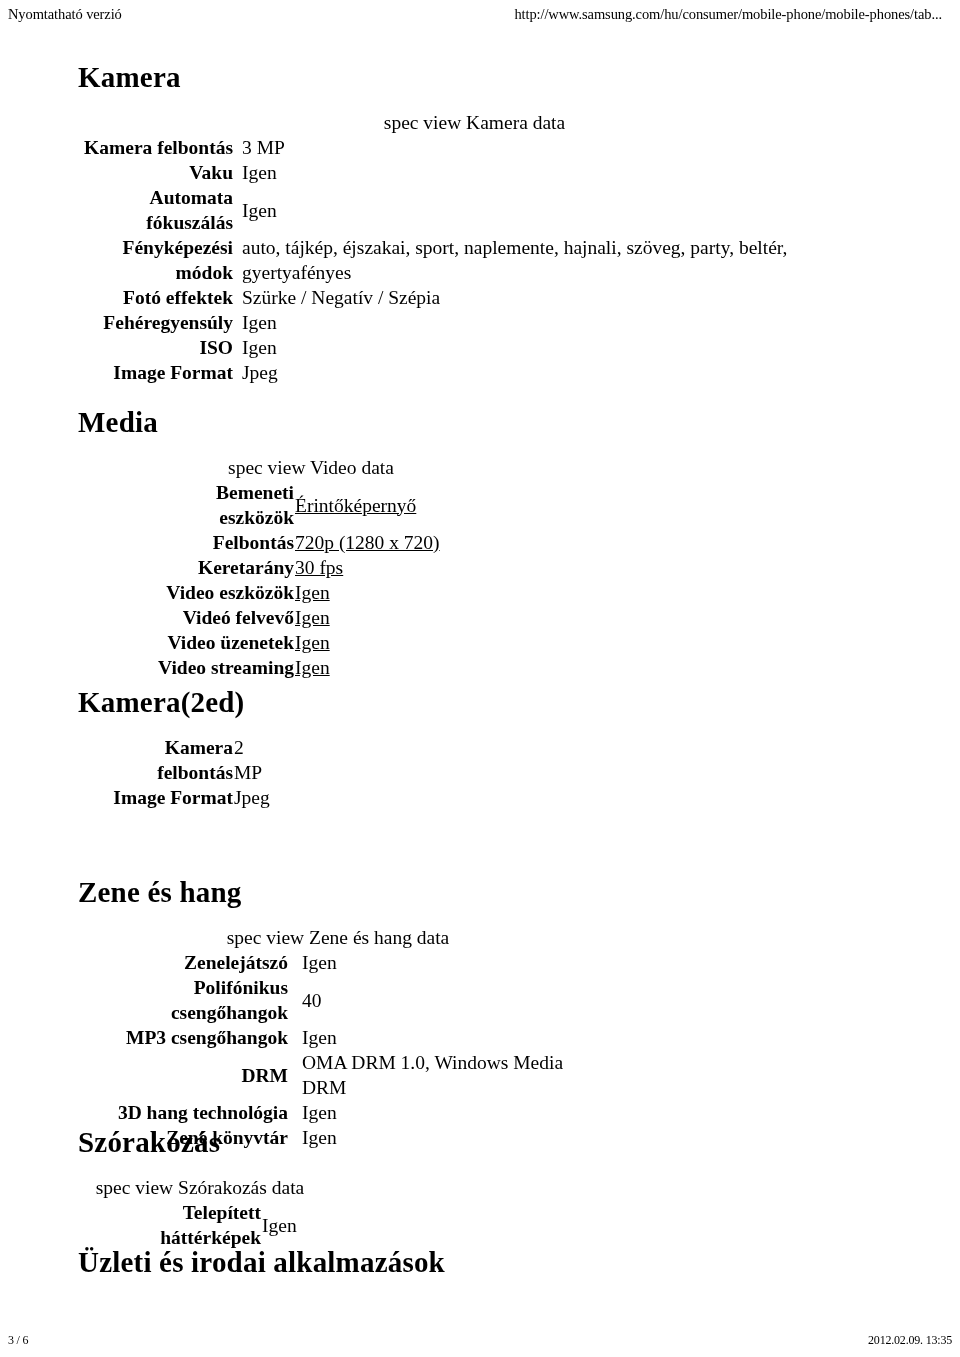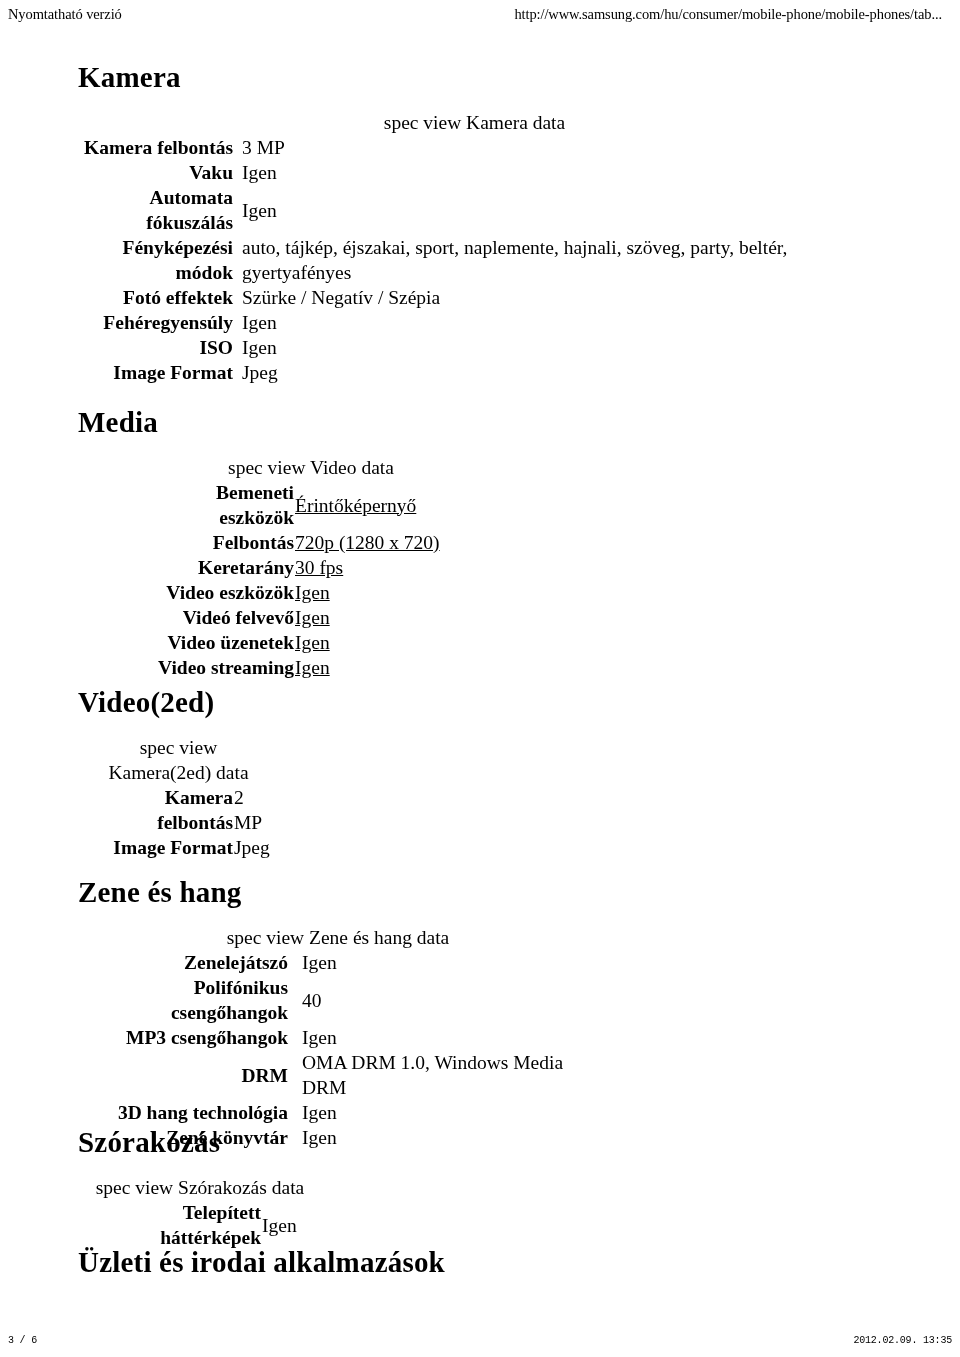--- a/index.html
+++ b/index.html
@@ -41,24 +41,23 @@
     position: absolute;
     bottom: 0;
     left: 0;
     width: 960px;
     height: 34px;
     display: flex;
     align-items: flex-end;
     justify-content: space-between;
     padding: 0 8px 8px 8px;
     box-sizing: border-box;
-    font-size: 10px;
+    font-size: 12px;
     line-height: 17px;
     letter-spacing: -0.2px;
-    font-family: Liberation Mono, monospace;
   }
 
   
   .content {
     position: absolute;
     left: 0;
     top: 30px;
     width: 960px;
   }
 
@@ -221,24 +220,23 @@
         </tr>
         <tr>
           <th>Video streaming</th>
           <td>Igen</td>
         </tr>
       </tbody>
     </table>
   </section>
 
   <section id="blk-kamera2">
-    <h2 class="section-title">Video(2ed)</h2>
+    <h2 class="section-title">Kamera(2ed)</h2>
     <div class="spacer-after-title"></div>
     <table class="spec" id="tbl-kamera2">
-      <caption>spec view Kamera(2ed) data</caption>
       <tbody>
         <tr>
           <th>Kamera felbontás</th>
           <td>2 MP</td>
         </tr>
         <tr>
           <th>Image Format</th>
           <td>Jpeg</td>
         </tr>
       </tbody>

